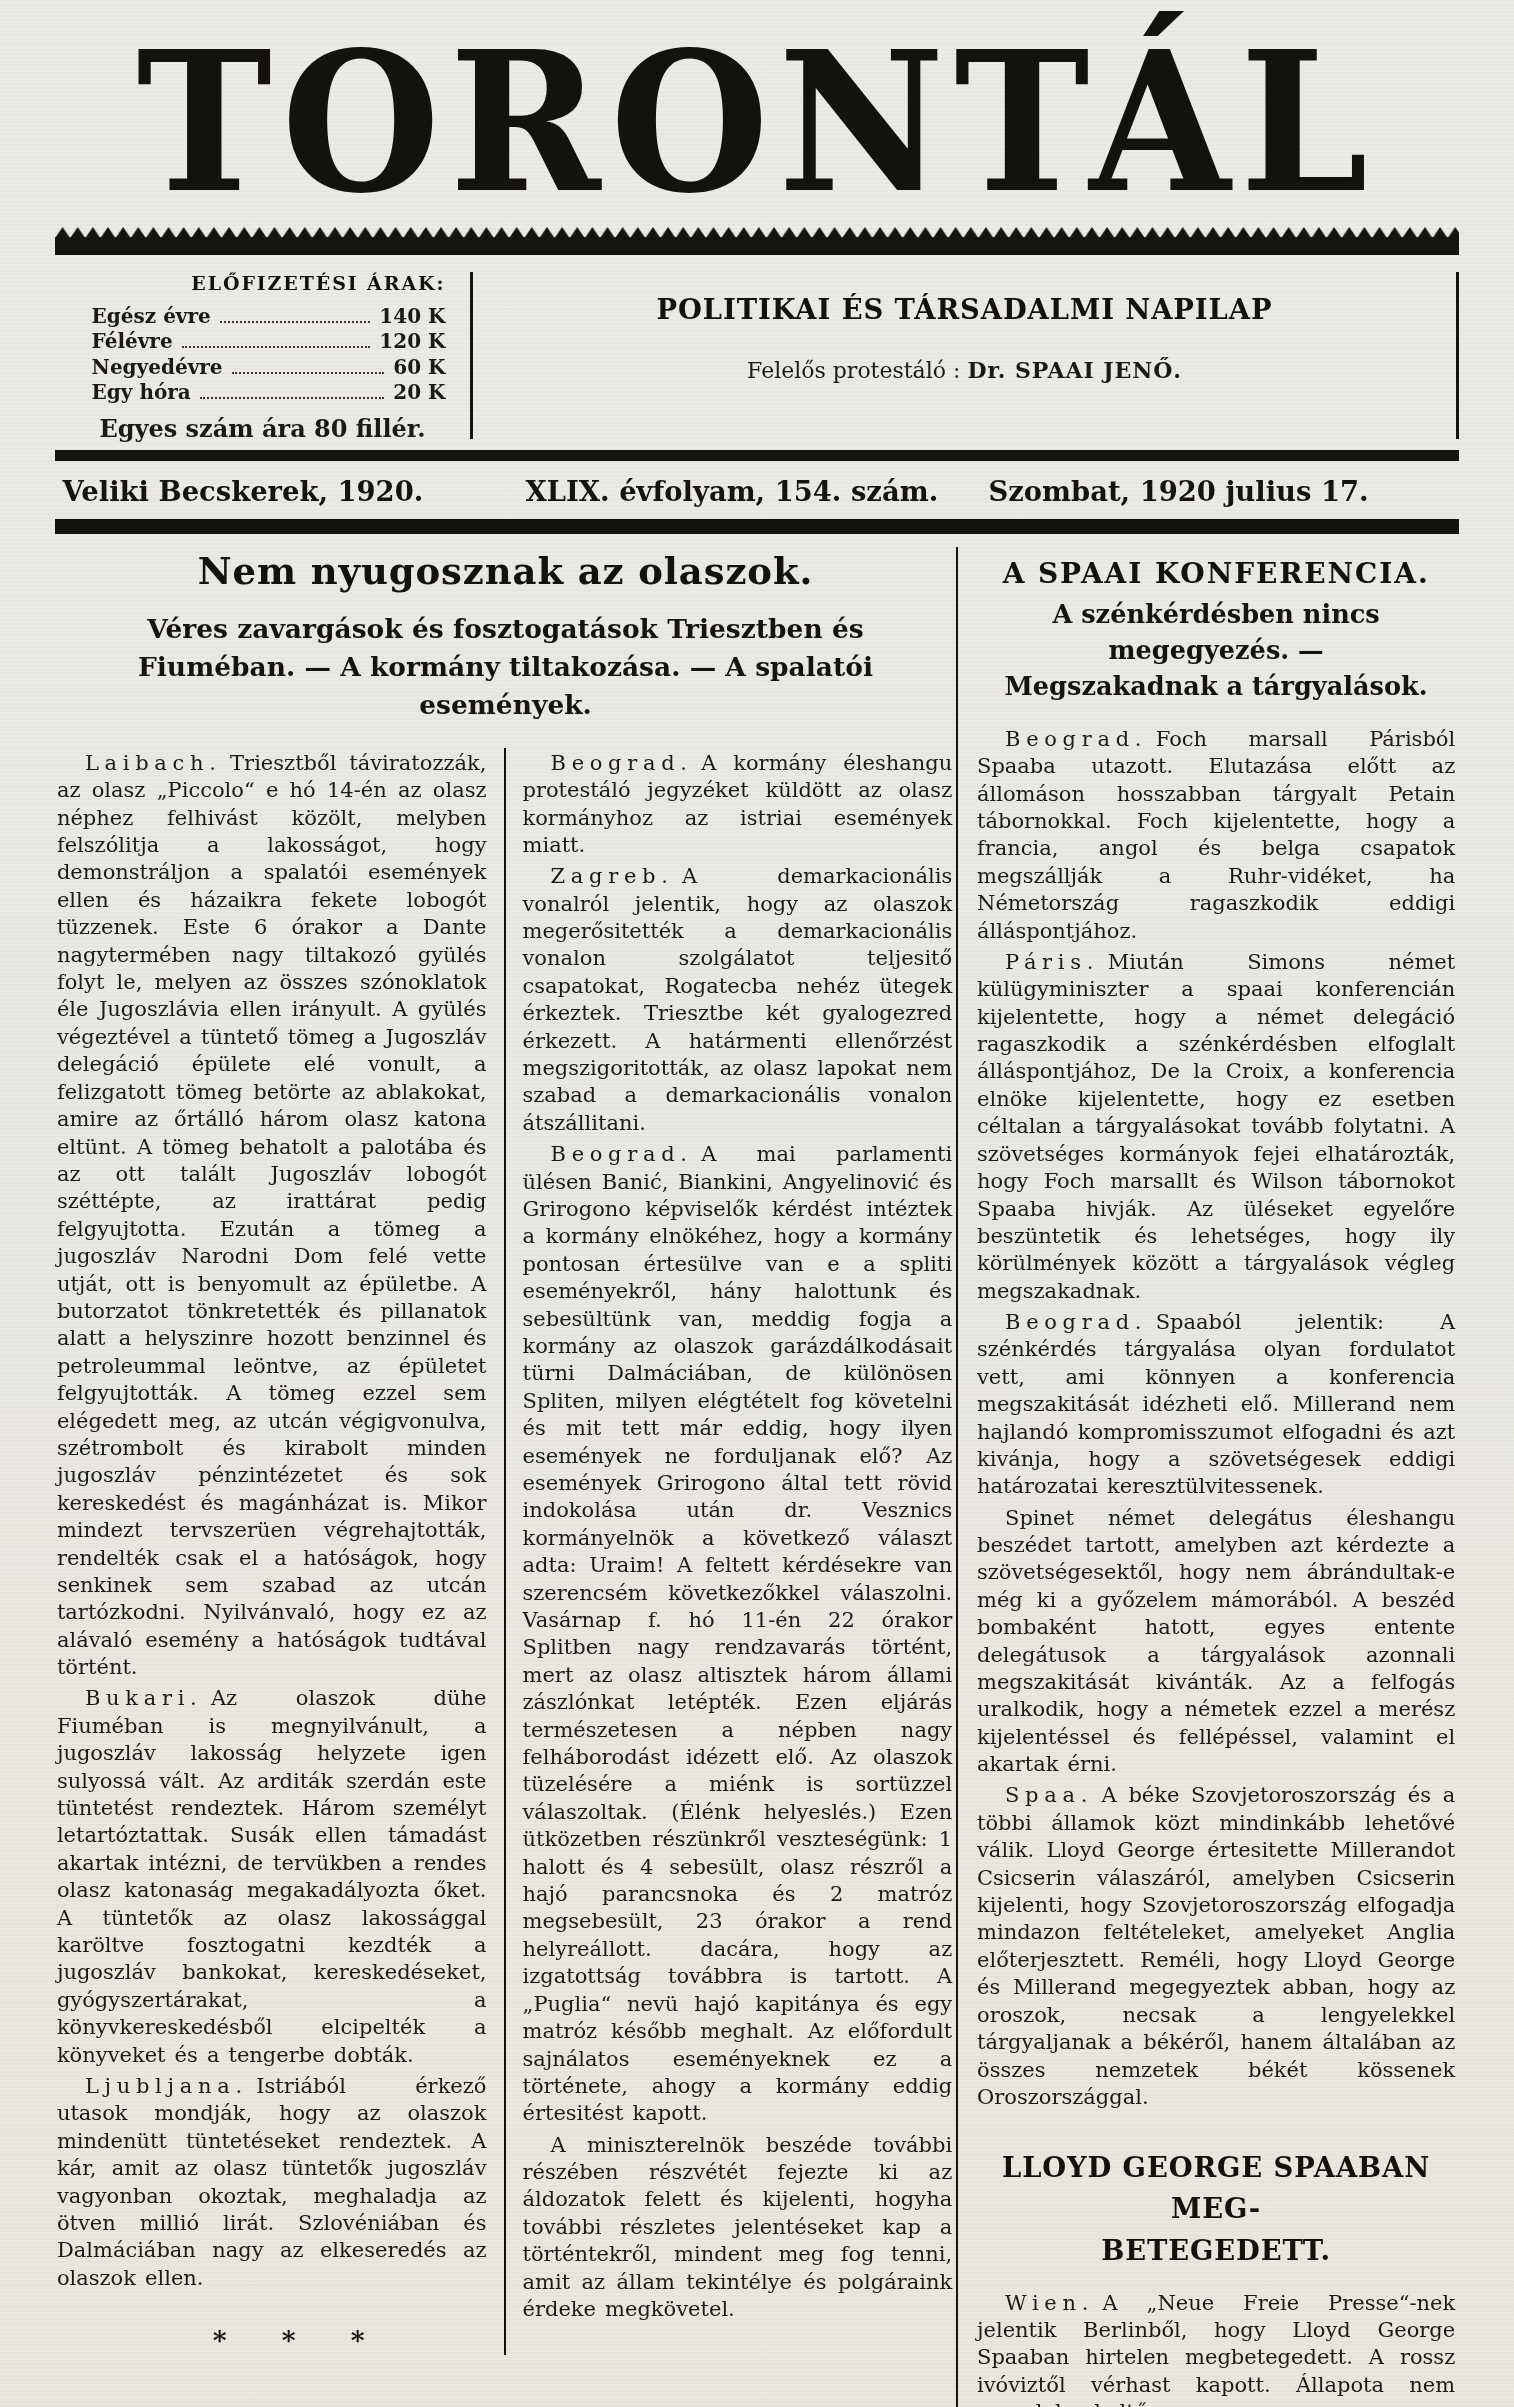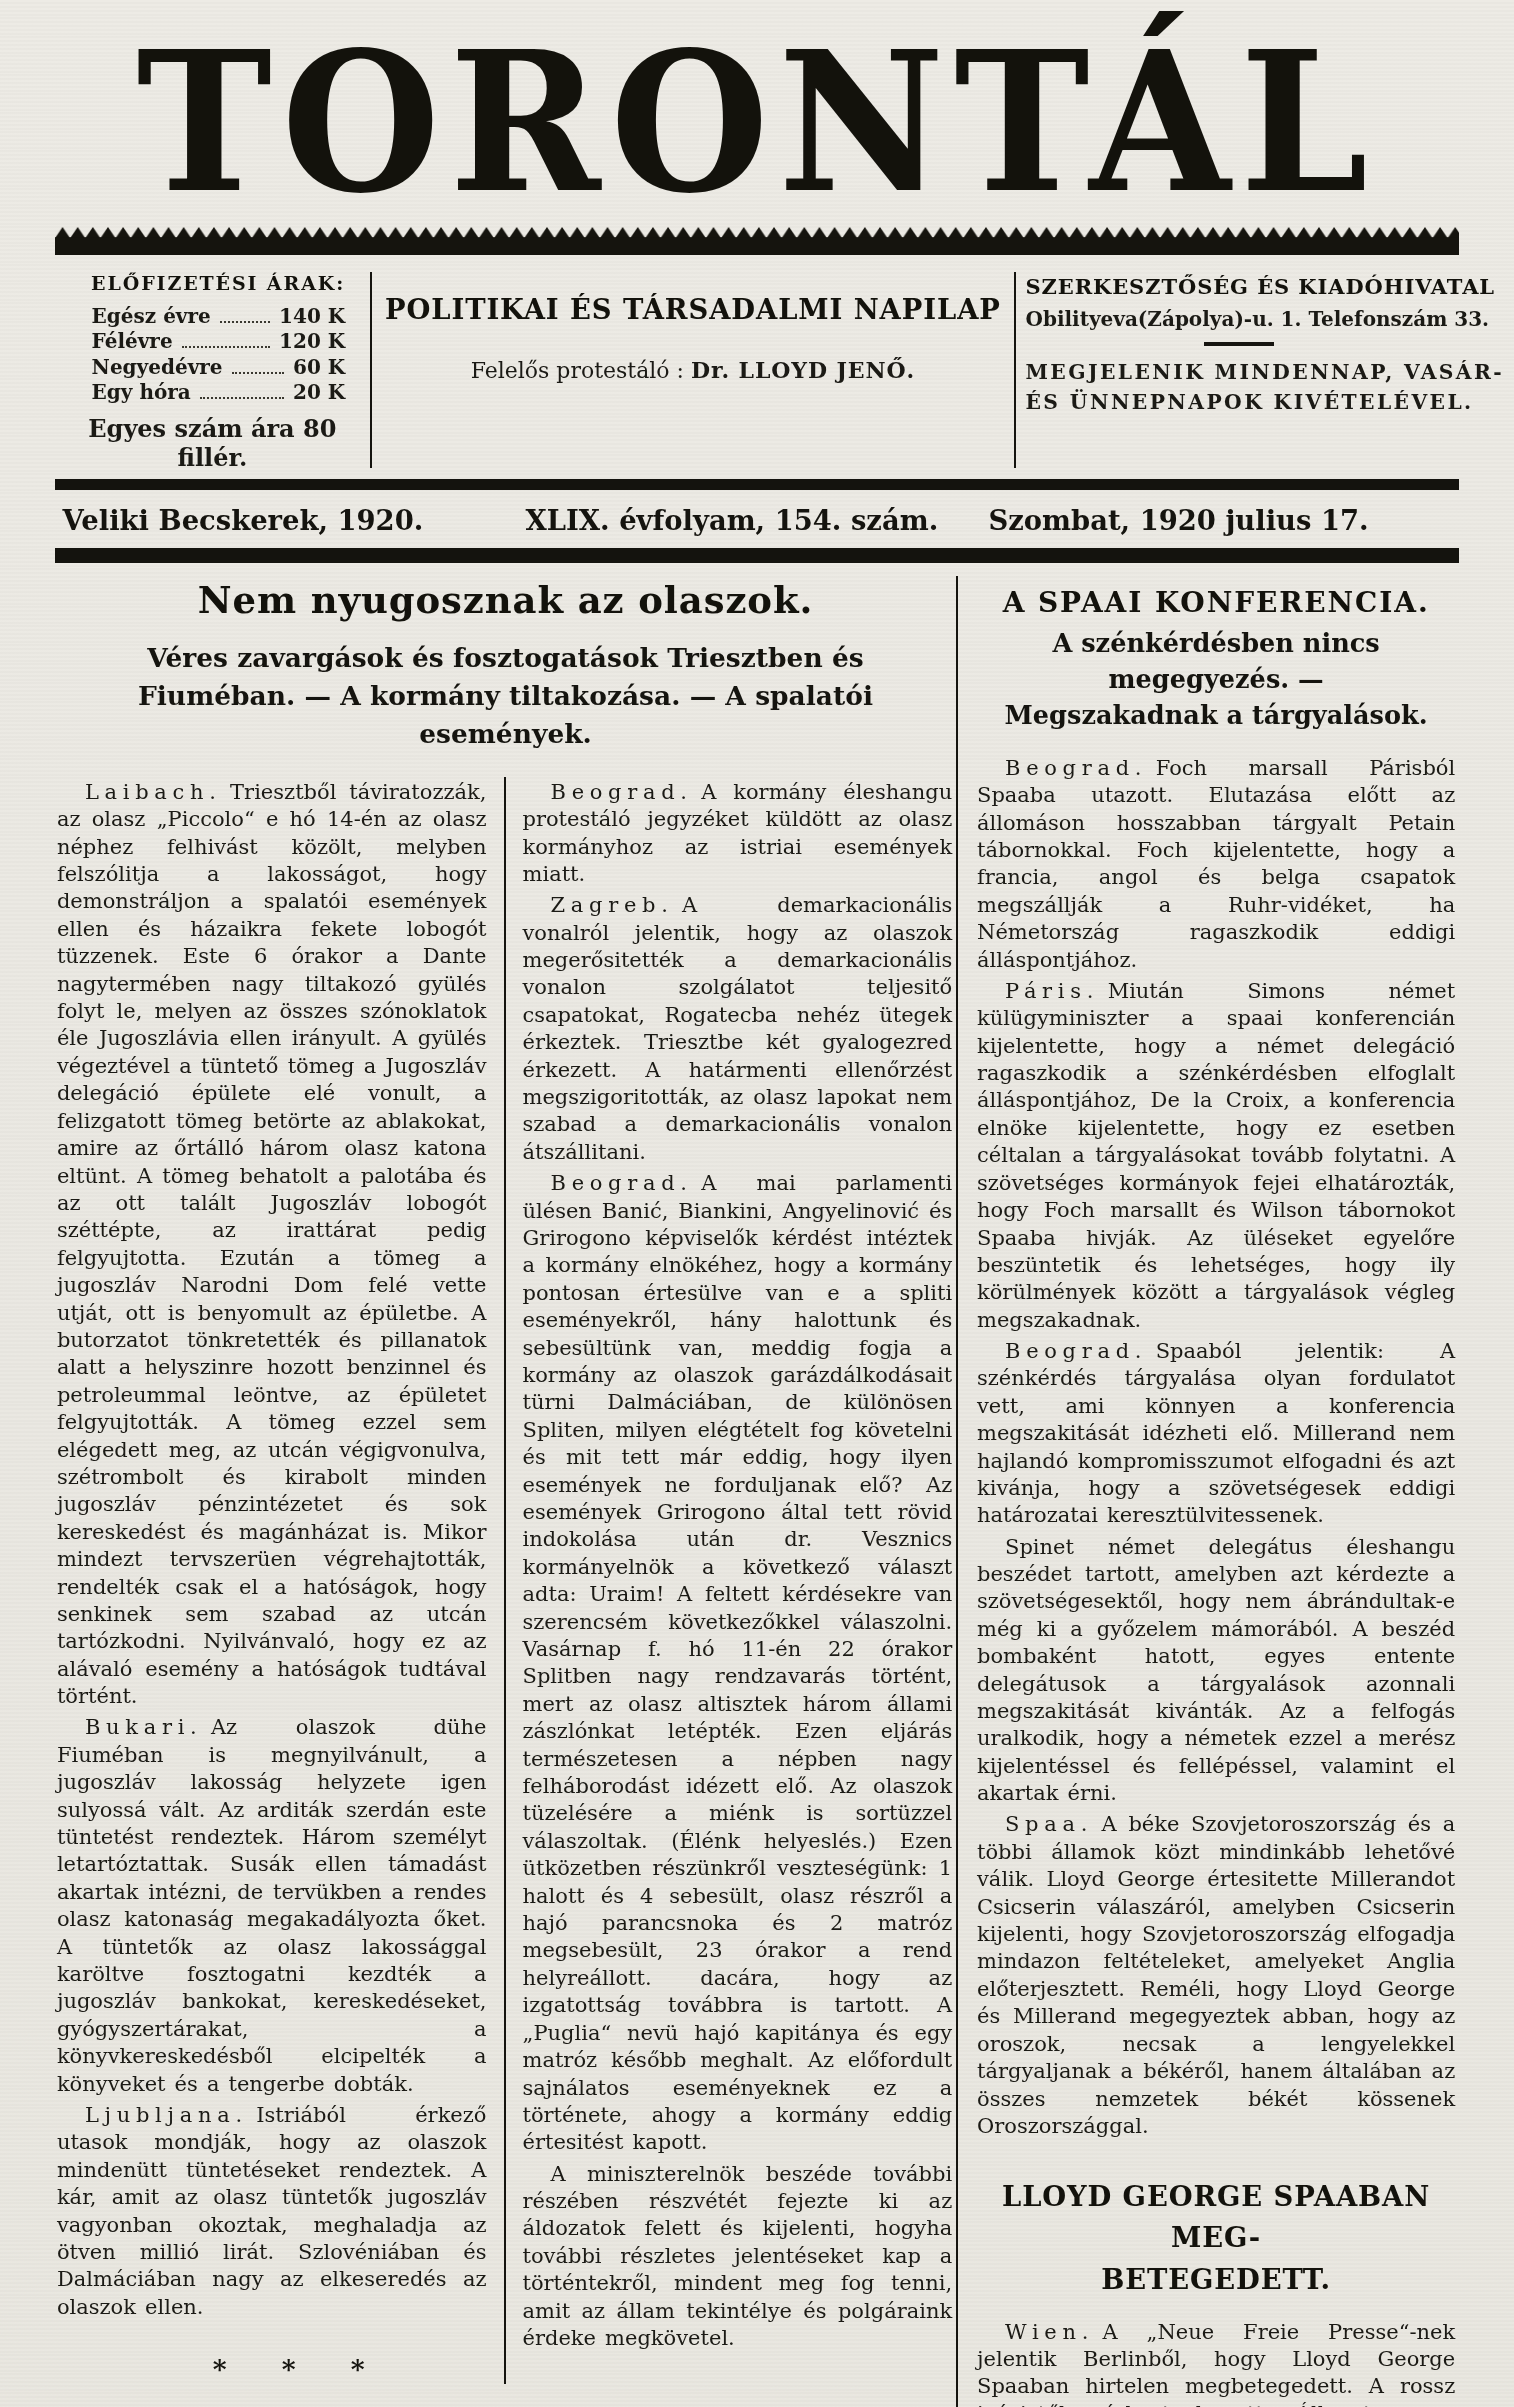--- a/index.html
+++ b/index.html
@@ -162,33 +162,26 @@
       </div>
       <div class="sub-note">Egyes szám ára 80 fillér.</div>
     </div>
 
     <div class="vsep"></div>
 
     <div class="cell-center">
       <div class="paper-type">POLITIKAI ÉS TÁRSADALMI NAPILAP</div>
       <div class="editor-line">
         <span>Felelős protestáló :</span>
-        <span class="editor-name">Dr. LLOYD JENŐ.</span>
+        <span class="editor-name">Dr. SPAAI JENŐ.</span>
       </div>
     </div>
 
     <div class="vsep"></div>
 
-    <div class="cell-office">
-      <div class="office-l1">SZERKESZTŐSÉG ÉS KIADÓHIVATAL</div>
-      <div class="office-l2">Obilityeva(Zápolya)-u. 1. Telefonszám 33.</div>
-      <div class="mini-rule"></div>
-      <div class="office-l3">MEGJELENIK MINDENNAP, VASÁR-</div>
-      <div class="office-l4">ÉS ÜNNEPNAPOK KIVÉTELÉVEL.</div>
-    </div>
   </section>
 
   <div class="rule-heavy"></div>
   <section class="dateline">
     <span class="dl-place">Veliki Becskerek, 1920.</span>
     <span class="dl-issue">XLIX. évfolyam, 154. szám.</span>
     <span class="dl-date">Szombat, 1920 julius 17.</span>
   </section>
   <div class="rule-heavy thick"></div>
 

